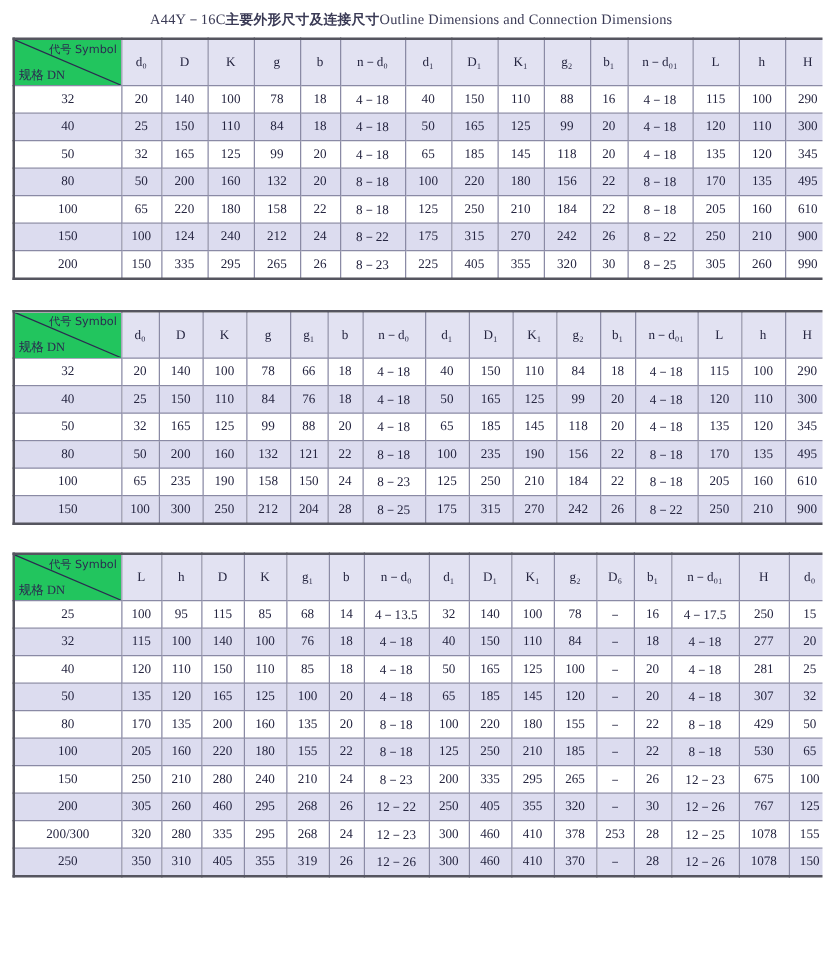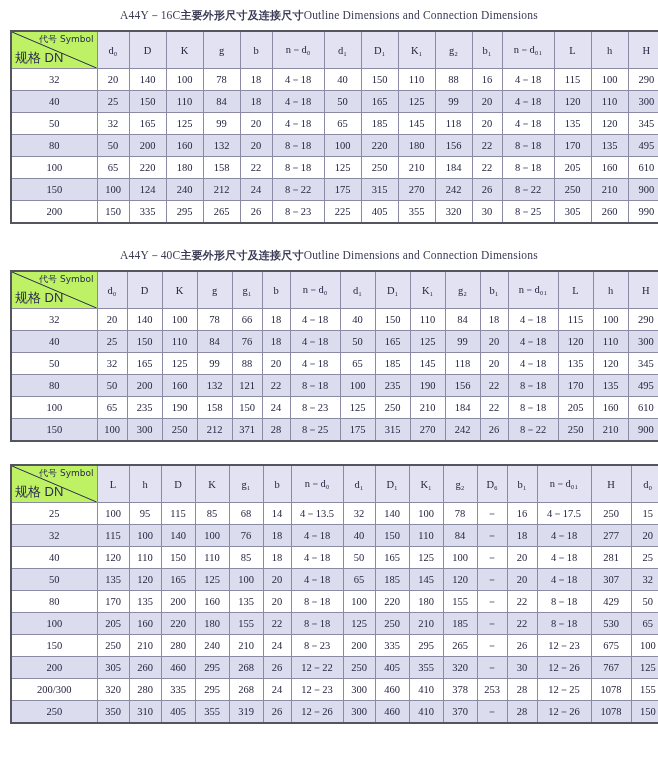--- a/index.html
+++ b/index.html
@@ -67,21 +67,21 @@
     height: 21px;
     overflow: hidden;
     white-space: nowrap;
   }
   table.dim thead th {
     background: #e2e2f2;
     height: 36px;
     font-size: 10.5px;
   }
   table.dim thead th.corner {
-    background: #bef264;
+    background: #22c55e;
     padding: 0;
     position: relative;
   }
   .corner-inner {
     position: relative;
     width: 100%;
     height: 36px;
     overflow: hidden;
   }
   .corner-inner svg {
@@ -96,22 +96,22 @@
     top: 1px;
     font-family: "DejaVu Sans", sans-serif;
     font-size: 9px;
     color: #2b2b50;
     white-space: nowrap;
   }
   .corner-dn {
     position: absolute;
     left: 3px;
     bottom: 1px;
-    font-family: Liberation Sans, sans-serif;
-    font-size: 13px;
+    font-family: Liberation Serif, serif;
+    font-size: 10px;
     color: #2b2b50;
     white-space: nowrap;
   }
   tr.odd td { background: #ffffff; }
   tr.even td { background: #dcdcef; }
   td.dn { font-size: 10.5px; }
 </style>
 </head>
 <body>
 
@@ -292,23 +292,20 @@
             <td>8－25</td>
             <td>305</td>
             <td>260</td>
             <td>990</td>
           </tr>
         </tbody>
     </table>
   </div>
 
   <div class="section sec-2">
-    <div class="title">
-      <span class="code">A44Y－40C</span><span class="cn">主要外形尺寸及连接尺寸</span><span class="en">Outline Dimensions and Connection Dimensions</span>
-    </div>
     <table class="dim">
       <colgroup>
           <col style="width: 86px;">
           <col style="width: 30px;">
           <col style="width: 35px;">
           <col style="width: 35px;">
           <col style="width: 35px;">
           <col style="width: 30px;">
           <col style="width: 28px;">
           <col style="width: 50px;">
@@ -446,21 +443,21 @@
             <td>205</td>
             <td>160</td>
             <td>610</td>
           </tr>
           <tr class="even">
             <td class="dn">150</td>
             <td>100</td>
             <td>300</td>
             <td>250</td>
             <td>212</td>
-            <td>371</td>
+            <td>204</td>
             <td>28</td>
             <td>8－25</td>
             <td>175</td>
             <td>315</td>
             <td>270</td>
             <td>242</td>
             <td>26</td>
             <td>8－22</td>
             <td>250</td>
             <td>210</td>

